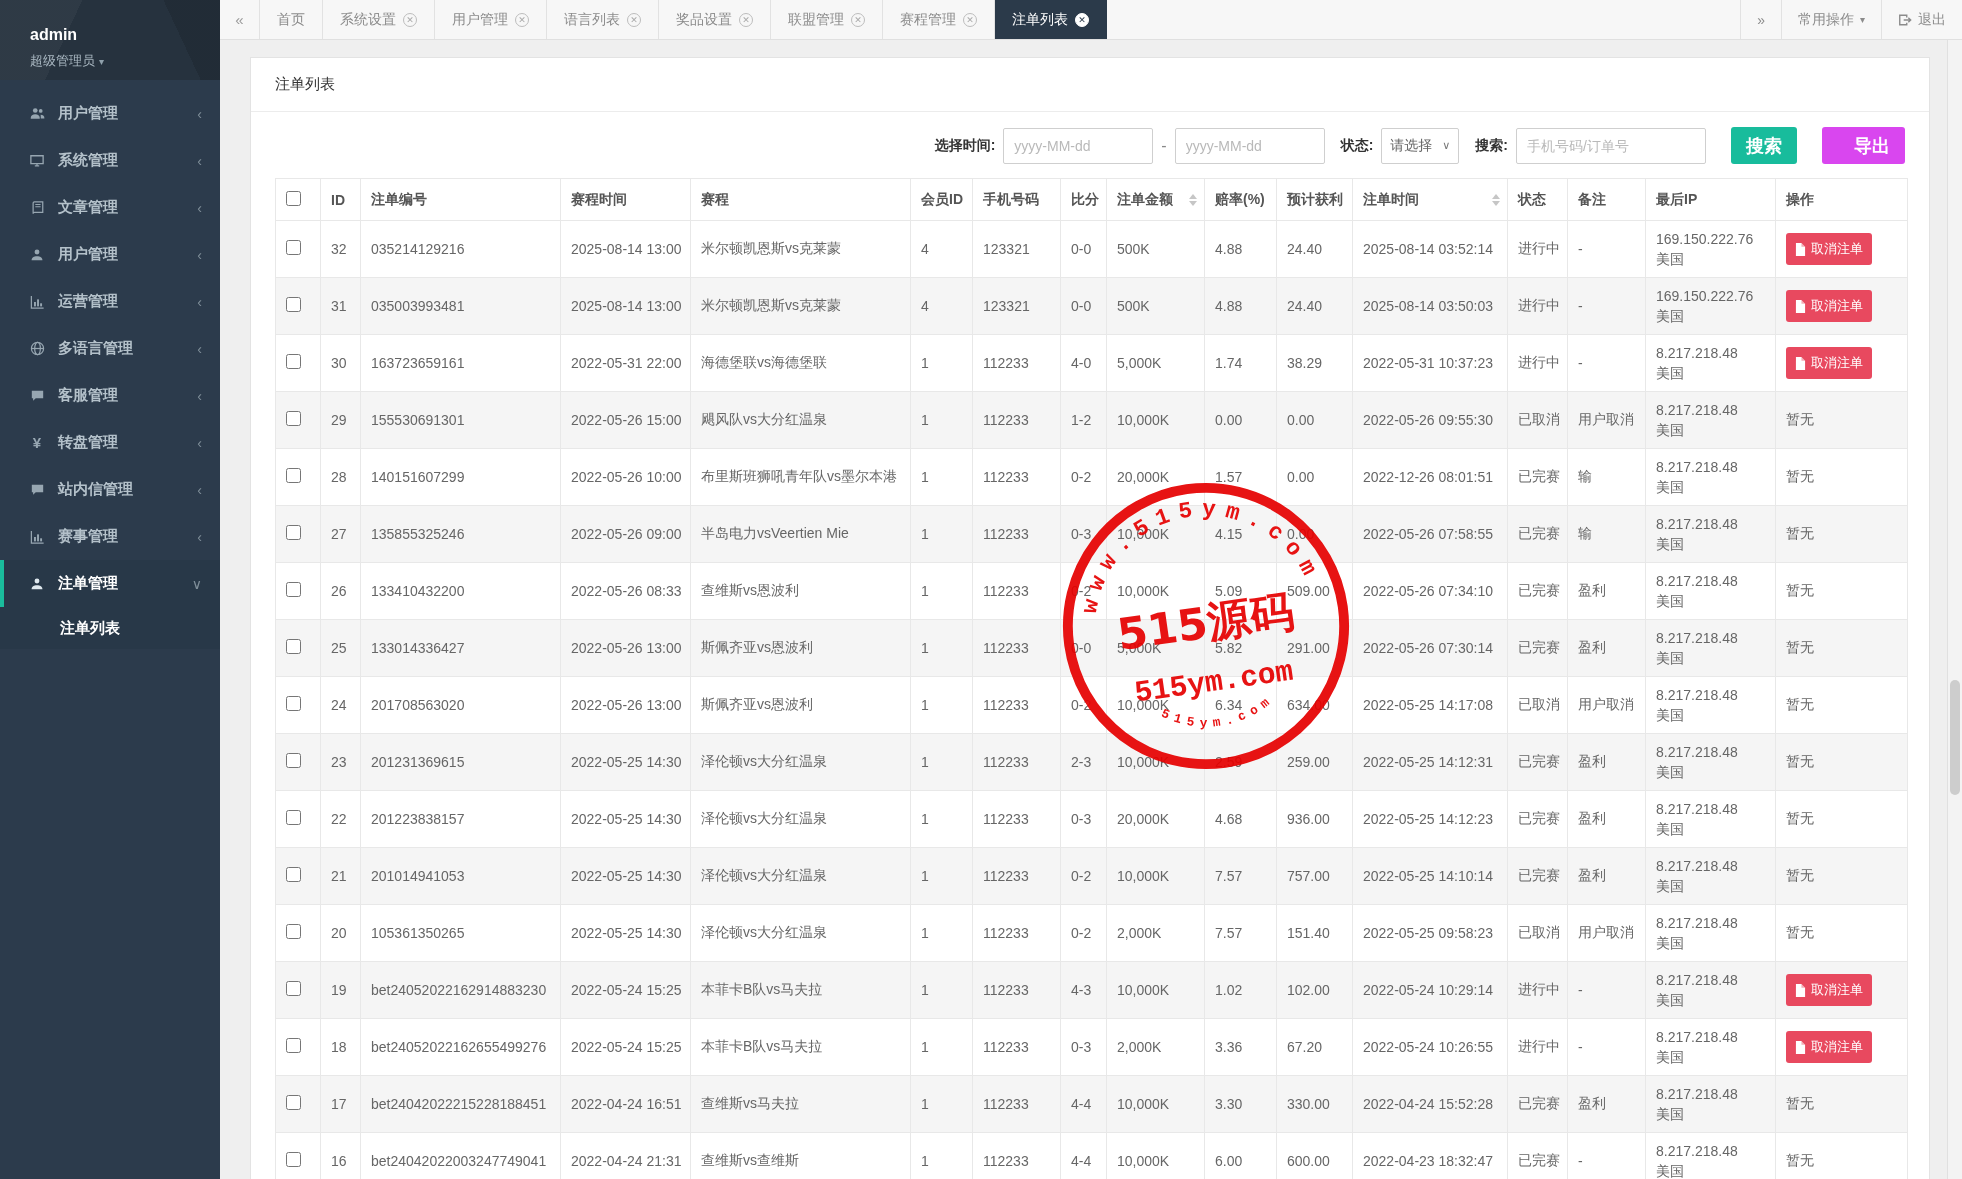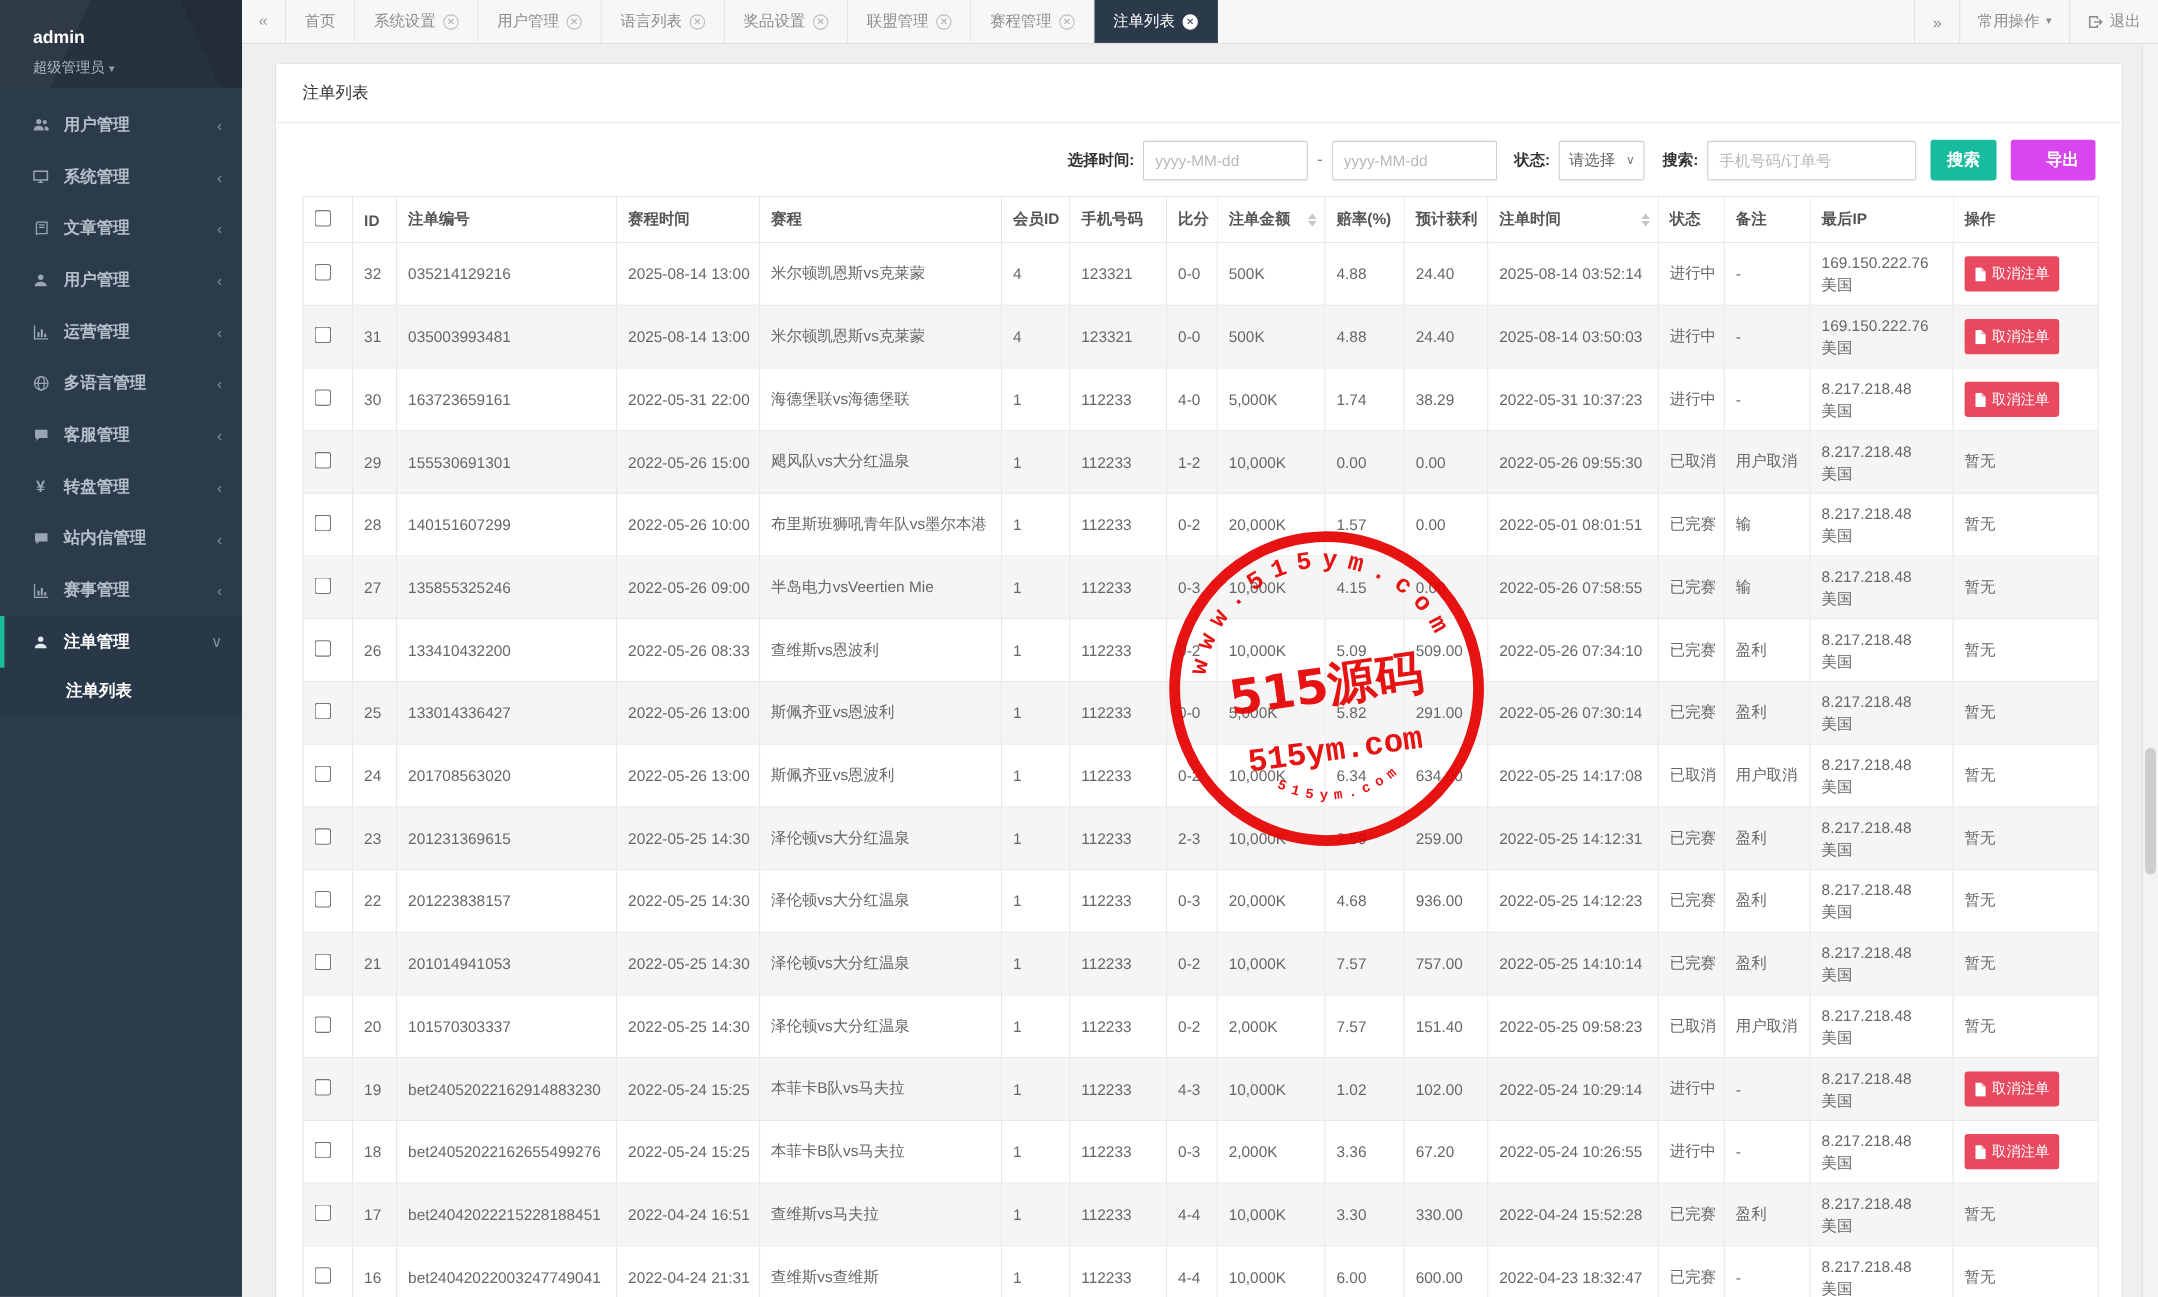--- a/index.html
+++ b/index.html
@@ -56,22 +56,22 @@
   .f-input { height:36px; border:1px solid #cfcfcf; border-radius:2px; padding:0 10px;
     font-size:14px; color:#555; background:#fff; font-family:inherit; }
   .f-input::placeholder { color:#b9b9b9; }
   .date-input { width:150px; }
   .dash { color:#888; }
   .f-select { height:36px; width:78px; border:1px solid #cfcfcf; border-radius:2px;
     background:#fff; font-size:14px; color:#666; display:flex; align-items:center;
     justify-content:space-between; padding:0 8px; cursor:pointer; }
   .f-select .caret { font-size:11px; color:#777; }
   .search-input { width:190px; }
-  .btn { height:37px; border:none; border-radius:3px; color:#fff; font-size:15px;
-    font-weight:bold; cursor:pointer; font-family:inherit; padding:0 15px; margin-left:5px; }
+  .btn { height:37px; border:none; border-radius:3px; color:#fff; font-size:18px;
+    font-weight:bold; cursor:pointer; font-family:inherit; padding:0 15px; margin-left:17px; }
   .btn-search { background:#18bc9c; }
   .btn-export { background:#d946ef;padding-left:32px; }
 
   
   .table-wrap { padding:0 24px 24px; }
   table { width:100%; border-collapse:collapse; table-layout:fixed; }
   th, td { border:1px solid #e8e8e8; font-size:14px; text-align:left; padding:6px 10px;
     overflow:hidden; white-space:nowrap; }
   th { height:42px; color:#555; font-weight:bold; position:relative; background:#fff; }
   td { height:57px; color:#666; }
@@ -464,21 +464,21 @@
               <td>28</td>
               <td>140151607299</td>
               <td>2022-05-26 10:00</td>
               <td>布里斯班狮吼青年队vs墨尔本港</td>
               <td>1</td>
               <td>112233</td>
               <td>0-2</td>
               <td>20,000K</td>
               <td>1.57</td>
               <td>0.00</td>
-              <td>2022-05-01 08:01:51</td>
+              <td>2022-12-26 08:01:51</td>
               <td>已完赛</td>
               <td>输</td>
               <td class="ipcell">
                 <div>8.217.218.48</div>
                 <div>美国</div>
               </td>
               <td><span class="no-action">暂无</span></td>
             </tr>
             <tr>
               <td><input type="checkbox" style=""></td>
@@ -623,21 +623,21 @@
               <td>盈利</td>
               <td class="ipcell">
                 <div>8.217.218.48</div>
                 <div>美国</div>
               </td>
               <td><span class="no-action">暂无</span></td>
             </tr>
             <tr>
               <td><input type="checkbox" style=""></td>
               <td>20</td>
-              <td>101570303337</td>
+              <td>105361350265</td>
               <td>2022-05-25 14:30</td>
               <td>泽伦顿vs大分红温泉</td>
               <td>1</td>
               <td>112233</td>
               <td>0-2</td>
               <td>2,000K</td>
               <td>7.57</td>
               <td>151.40</td>
               <td>2022-05-25 09:58:23</td>
               <td>已取消</td>

